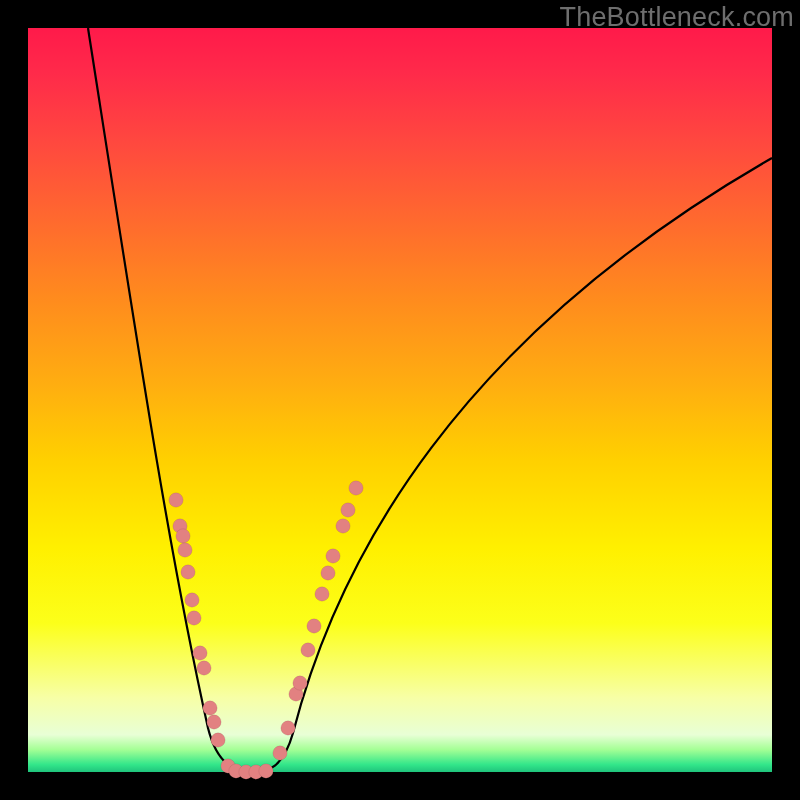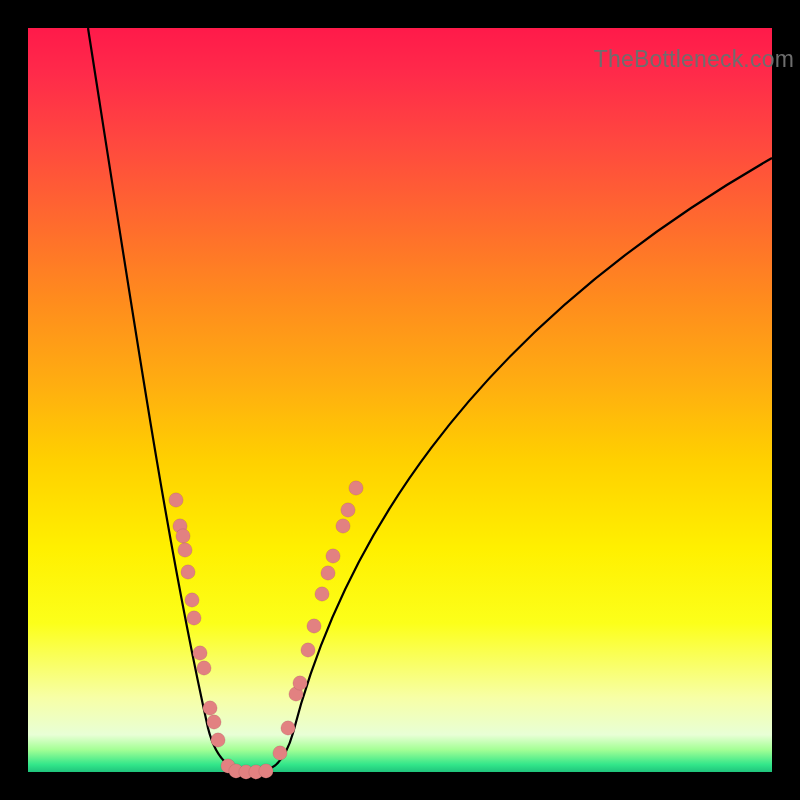--- a/index.html
+++ b/index.html
@@ -40,25 +40,24 @@
       #a4ff95 97%,
       #33e68a 99%,
       #1fc47c 100%
     );
   }
   .watermark {
     position: absolute;
     top: 2px;
     right: 6px;
     font-family: Arial, Helvetica, sans-serif;
-    font-size: 23px;
+    font-size: 27px;
     font-weight: 400;
     color: #6e6e6e;
     letter-spacing: 0.2px;
-    margin-top: 44px;
   }
   svg.curve {
     position: absolute;
     left: 0;
     top: 0;
     width: 744px;
     height: 744px;
     overflow: visible;
   }
   .dot {

